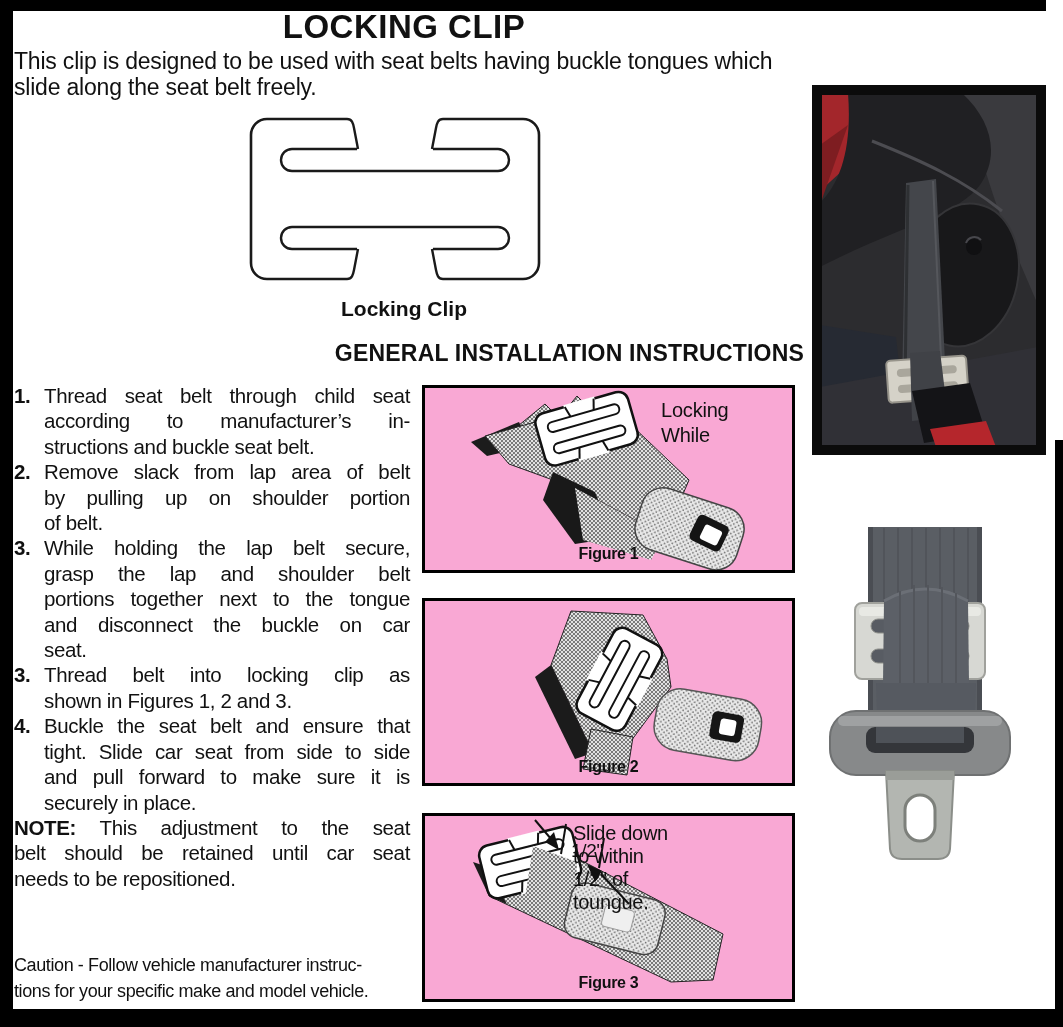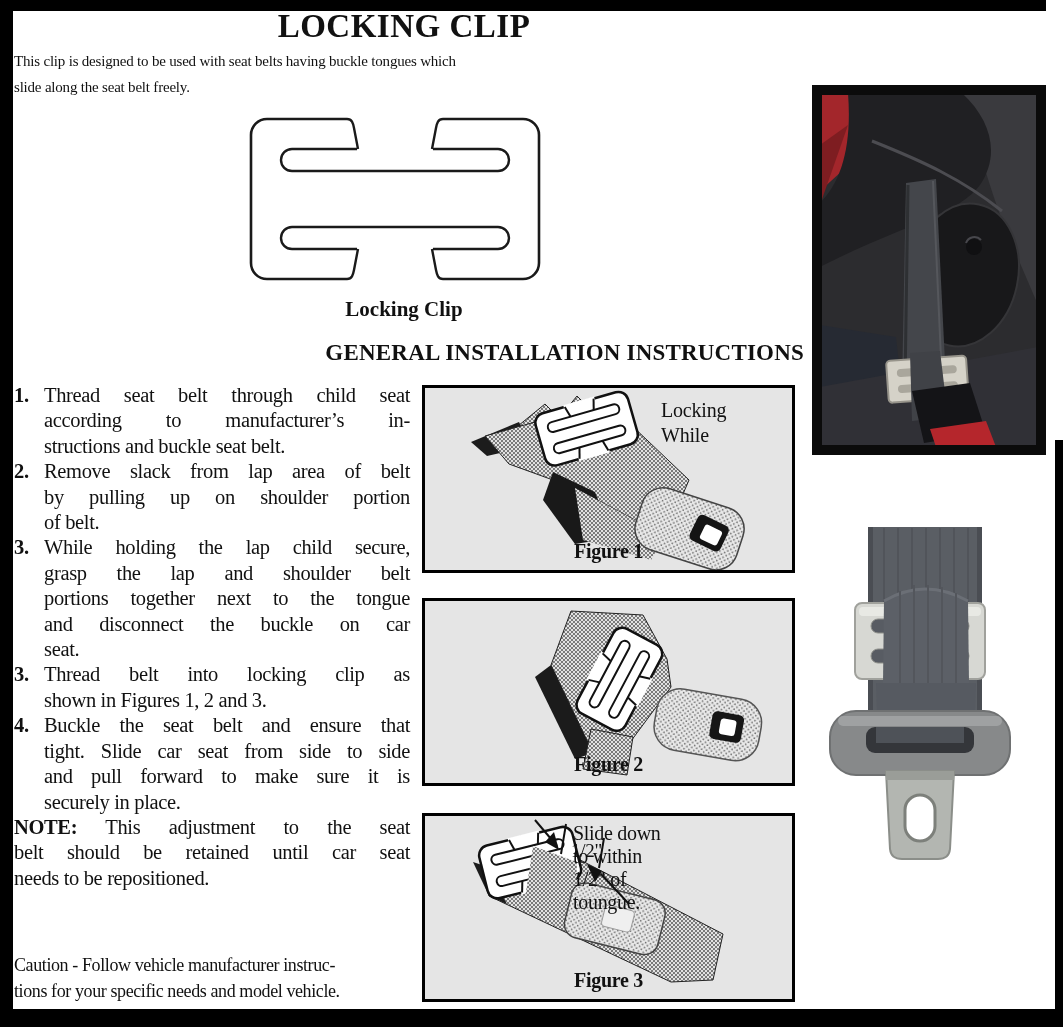--- a/index.html
+++ b/index.html
@@ -1,35 +1,35 @@
 <!DOCTYPE html>
 <html><head>
 <meta charset="utf-8">
 <style>
   html,body{margin:0;padding:0;background:#fff;}
   .page{position:relative;width:1063px;height:1027px;background:#fff;overflow:hidden;
-        font-family:Liberation Serif, serif;color:#111;}
+        font-family:Liberation Sans, sans-serif;color:#111;}
   .abs{position:absolute;}
   
   .bord{position:absolute;background:#000;}
   
   .title{left:14px;top:8px;width:780px;text-align:center;font-size:33px;font-weight:bold;letter-spacing:.5px;}
-  .intro{left:14px;top:49px;width:778px;font-size:15px;line-height:25.5px;letter-spacing:-0.2px;}
+  .intro{left:14px;top:49px;width:778px;font-size:23px;line-height:25.5px;letter-spacing:-0.2px;}
   .clipcap{left:14px;top:297px;width:780px;text-align:center;font-size:21px;font-weight:bold;}
   .sechead{left:14px;top:340px;width:790px;text-align:right;font-size:23px;font-weight:bold;letter-spacing:.2px;}
   
   .steps{left:14px;top:383px;width:396px;font-size:20.5px;line-height:25.4px;letter-spacing:-0.35px;}
   .step{position:relative;padding-left:30px;}
   .step .num{position:absolute;left:0;top:0;font-weight:bold;}
   .jl{text-align:justify;text-align-last:justify;}
   .note b{font-weight:bold;}
   .caution{left:14px;top:953px;width:392px;font-size:18px;line-height:25.5px;letter-spacing:-0.4px;}
   
-  .figbox{position:absolute;left:422px;width:367px;border:3px solid #000;background:#e5e5e5;}
-  .figcap{position:absolute;left:0;right:0;bottom:7px;text-align:center;font-weight:bold;font-size:20px;letter-spacing:-0.3px;}
+  .figbox{position:absolute;left:422px;width:367px;border:3px solid #000;background:#f9a8d4;}
+  .figcap{position:absolute;left:0;right:0;bottom:7px;text-align:center;font-weight:bold;font-size:16px;letter-spacing:-0.3px;}
   .fig1label{position:absolute;left:236px;top:10px;font-size:20px;line-height:25px;letter-spacing:-0.2px;}
   .fig3note{position:absolute;right:79px;top:6px;width:140px;text-align:left;font-size:20px;line-height:23px;letter-spacing:-0.3px;}
   .fig3dim{position:absolute;left:146px;top:24px;font-size:19px;letter-spacing:-0.3px;}
   svg{display:block;}
 </style>
 </head>
 <body>
 
 <div class="page">
 
@@ -95,21 +95,21 @@
       <div>structions and buckle seat belt.</div>
     </div>
     <div class="step">
       <span class="num">2.</span>
       <div class="jl">Remove slack from lap area of belt</div>
       <div class="jl">by pulling up on shoulder portion</div>
       <div>of belt.</div>
     </div>
     <div class="step">
       <span class="num">3.</span>
-      <div class="jl">While holding the lap child secure,</div>
+      <div class="jl">While holding the lap belt secure,</div>
       <div class="jl">grasp the lap and shoulder belt</div>
       <div class="jl">portions together next to the tongue</div>
       <div class="jl">and disconnect the buckle on car</div>
       <div>seat.</div>
     </div>
     <div class="step">
       <span class="num">3.</span>
       <div class="jl">Thread belt into locking clip as</div>
       <div>shown in Figures 1, 2 and  3.</div>
     </div>
@@ -122,21 +122,21 @@
     </div>
     <div class="note">
       <div class="jl"><b>NOTE:</b> <span>This adjustment to the seat</span></div>
       <div class="jl">belt should be retained until car seat</div>
       <div>needs to be repositioned.</div>
     </div>
   </div>
 
   <div class="abs caution">
     <div>Caution - Follow vehicle manufacturer instruc-</div>
-    <div>tions for your specific needs and model vehicle.</div>
+    <div>tions for your specific make and model vehicle.</div>
   </div>
 
   <div class="figbox" style="top:385px;height:182px;">
     <svg width="367" height="182" viewBox="0 0 367 182">
       <polygon points="88,42 120,16 134,30 152,8 170,26 180,16 198,46 120,88" fill="url(#ht)" stroke="#222" stroke-width="1"></polygon>
       <polygon points="46,54 94,34 106,58 62,68" fill="#1c1c1c"></polygon>
       <polygon points="60,48 182,14 264,92 240,148 150,100 84,76" fill="url(#ht)" stroke="#222" stroke-width="1"></polygon>
       <polygon points="128,84 170,104 188,150 150,156 118,112" fill="#191919"></polygon>
       <polygon points="150,100 240,148 226,172 158,152" fill="url(#ht)"></polygon>
       <g transform="translate(224,94) rotate(18)">

